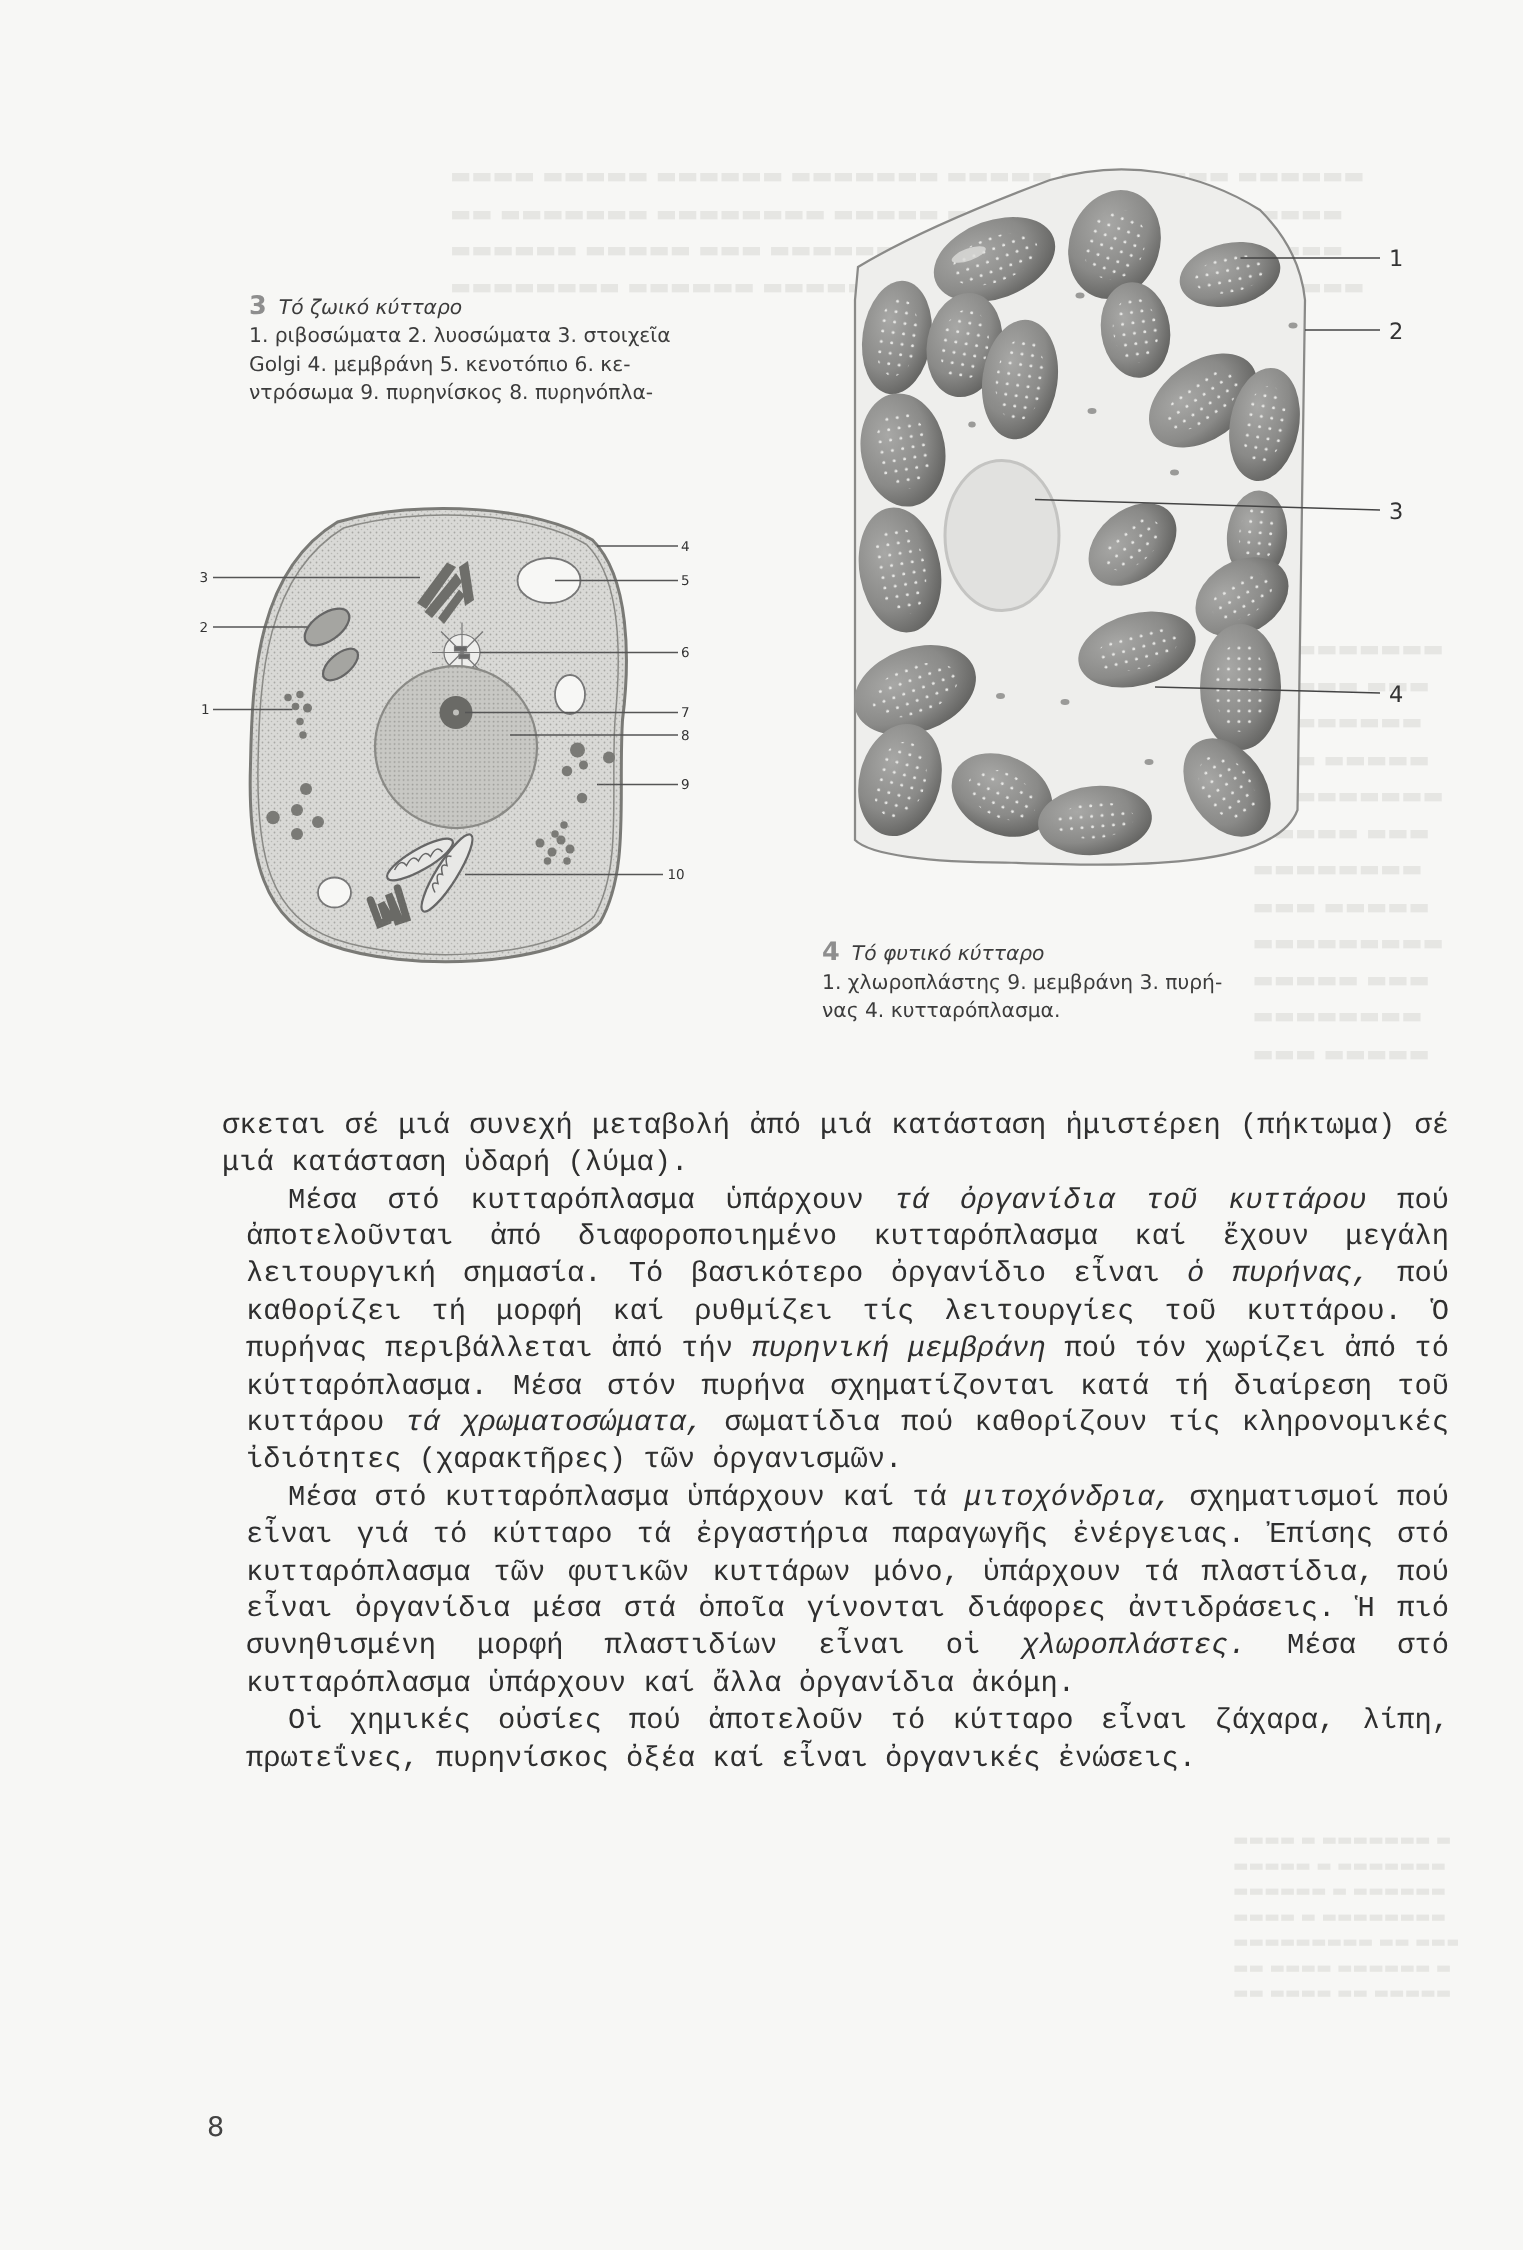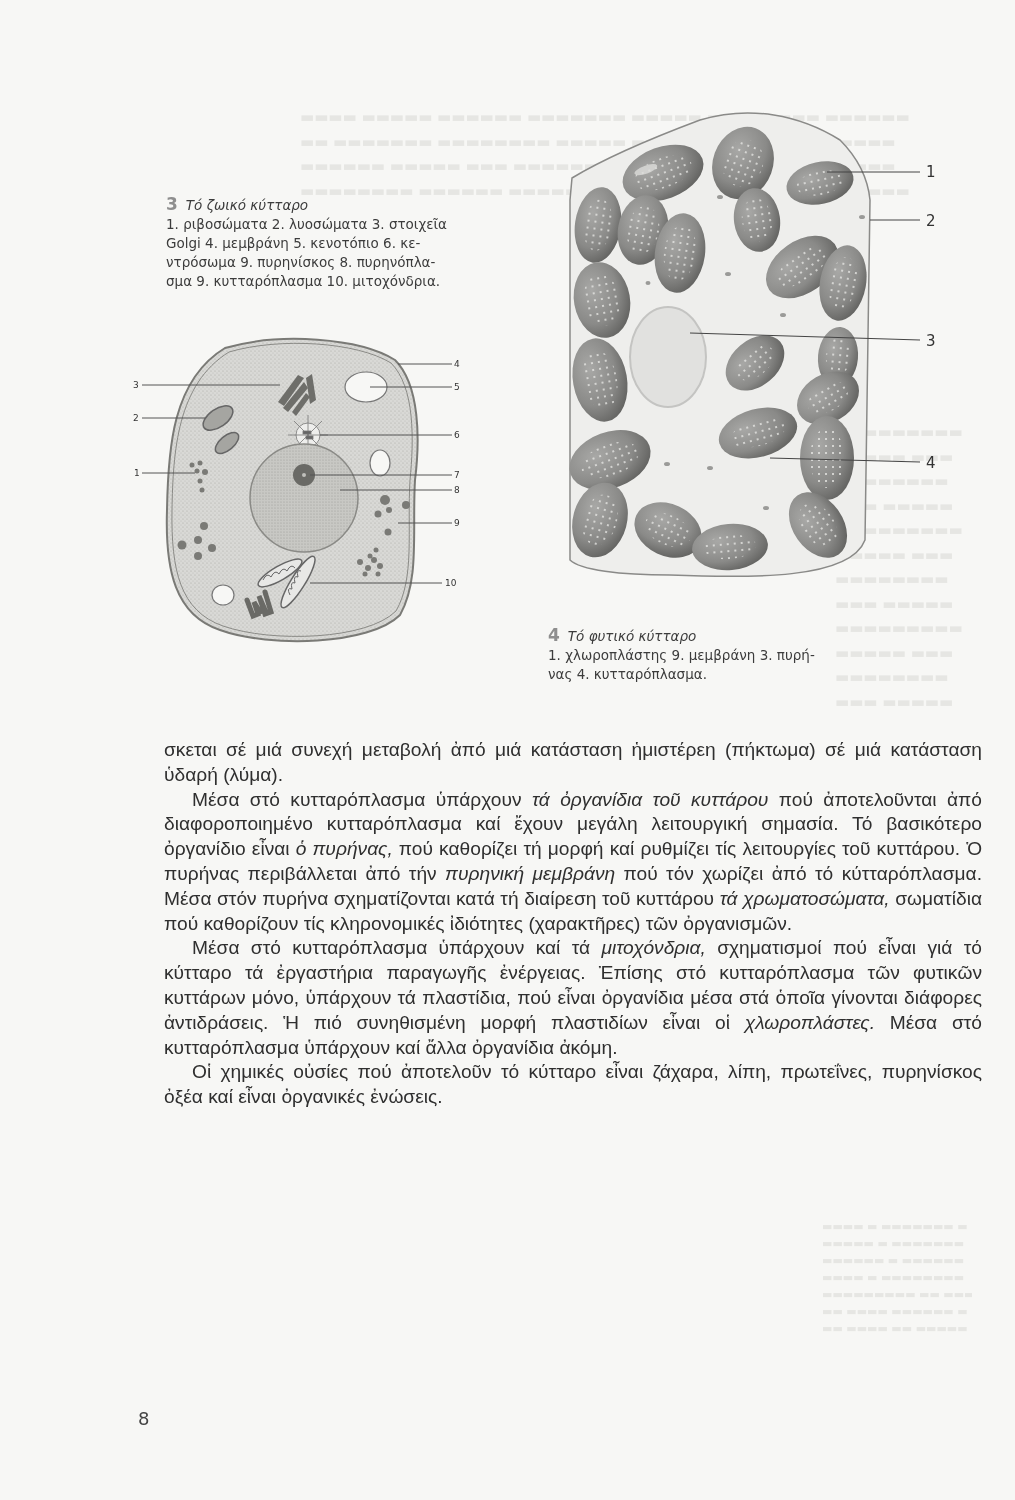--- a/index.html
+++ b/index.html
@@ -4,23 +4,23 @@
 <style>
   html,body{margin:0;padding:0;}
   body{width:1015px;height:1500px;background:#f7f7f5;position:relative;overflow:hidden;font-family:"DejaVu Sans",sans-serif;color:#3a3a3a;}
   .ghost{position:absolute;color:#e6e6e3;font-size:15px;line-height:24.5px;white-space:nowrap;overflow:hidden;}
   .cap{position:absolute;font-family:"DejaVu Sans",sans-serif;font-size:13.5px;line-height:19px;color:#3c3c3c;}
   .cap .num{font-size:17px;color:#8e8e8e;font-weight:bold;margin-right:8px;}
   .cap .ttl{font-style:italic;}
   .cap p{margin:0;}
   #fig3-svg{position:absolute;left:130px;top:330px;}
   #fig4-svg{position:absolute;left:550px;top:100px;}
-  .body-text{position:absolute;left:164px;top:738px;width:818px;font-family:Liberation Sans, sans-serif;font-size:19.2px;line-height:24.8px;color:#2f2f2f;text-align:justify;}
+  .body-text{position:absolute;left:148px;top:738px;width:818px;font-family:Liberation Mono, monospace;font-size:19.2px;line-height:24.8px;color:#2f2f2f;text-align:justify;}
   .body-text p{margin:0;}
-  .body-text .indent{text-indent:28px;}
+  .body-text .indent{text-indent:28px;margin-left:16px;}
   .body-text em{font-style:italic;}
   .pagenum{position:absolute;left:138px;top:1408px;font-family:"DejaVu Sans",sans-serif;font-size:18px;color:#444;}
 </style>
 </head>
 <body>
 
 <div class="ghost" style="left:300px;top:105px;width:670px;height:220px;">
 ▬▬▬▬ ▬▬▬▬▬ ▬▬▬▬▬▬ ▬▬▬▬▬▬▬ ▬▬▬▬▬ ▬▬▬▬▬▬▬▬ ▬▬▬▬▬▬<br>▬▬ ▬▬▬▬▬▬▬ ▬▬▬▬▬▬▬▬ ▬▬▬▬▬ ▬▬▬▬▬▬ ▬▬▬▬ ▬▬▬▬▬▬▬▬<br>▬▬▬▬▬▬ ▬▬▬▬▬ ▬▬▬ ▬▬▬▬▬▬▬▬ ▬▬▬▬▬▬ ▬▬▬▬▬ ▬▬▬▬▬▬▬<br>▬▬▬▬▬▬▬▬ ▬▬▬▬▬▬ ▬▬▬▬▬▬ ▬▬▬ ▬▬▬▬▬▬▬ ▬▬▬▬▬▬ ▬▬▬▬▬
 </div>
 <div class="ghost" style="left:835px;top:420px;width:135px;height:310px;">
@@ -28,21 +28,20 @@
 </div>
 <div class="ghost" style="left:822px;top:1218px;width:150px;height:170px;font-size:11px;line-height:17px;">
 ▬▬▬▬ ▬ ▬▬▬▬▬▬▬ ▬<br>▬▬▬▬▬ ▬ ▬▬▬▬▬▬▬<br>▬▬▬▬▬▬ ▬ ▬▬▬▬▬▬<br>▬▬▬▬ ▬ ▬▬▬▬▬▬▬▬<br>▬▬▬▬▬▬▬▬▬ ▬▬ ▬▬▬<br>▬▬ ▬▬▬▬ ▬▬▬▬▬▬ ▬<br>▬▬ ▬▬▬▬ ▬▬ ▬▬▬▬▬
 </div>
 
 <div class="cap" style="left:166px;top:183px;width:330px;margin-top:12px;">
   <p><span class="num">3</span><span class="ttl">Τό ζωικό κύτταρο</span></p>
   <p>1. ριβοσώματα 2. λυοσώματα 3. στοιχεῖα</p>
   <p>Golgi 4. μεμβράνη 5. κενοτόπιο 6. κε-</p>
   <p>ντρόσωμα 9. πυρηνίσκος 8. πυρηνόπλα-</p>
-  <p>σμα 9. κυτταρόπλασμα 10. μιτοχόνδρια.</p>
 </div>
 
 <svg id="fig3-svg" width="340" height="320" viewBox="0 0 340 320">
   <defs>
     <pattern id="stip" width="4" height="4" patternUnits="userSpaceOnUse">
       <rect width="4" height="4" fill="#d9d9d6"></rect>
       <circle cx="1" cy="1" r="0.6" fill="#a8a8a4"></circle>
       <circle cx="3" cy="3" r="0.5" fill="#b8b8b4"></circle>
     </pattern>
     <pattern id="stip2" width="3" height="3" patternUnits="userSpaceOnUse">

